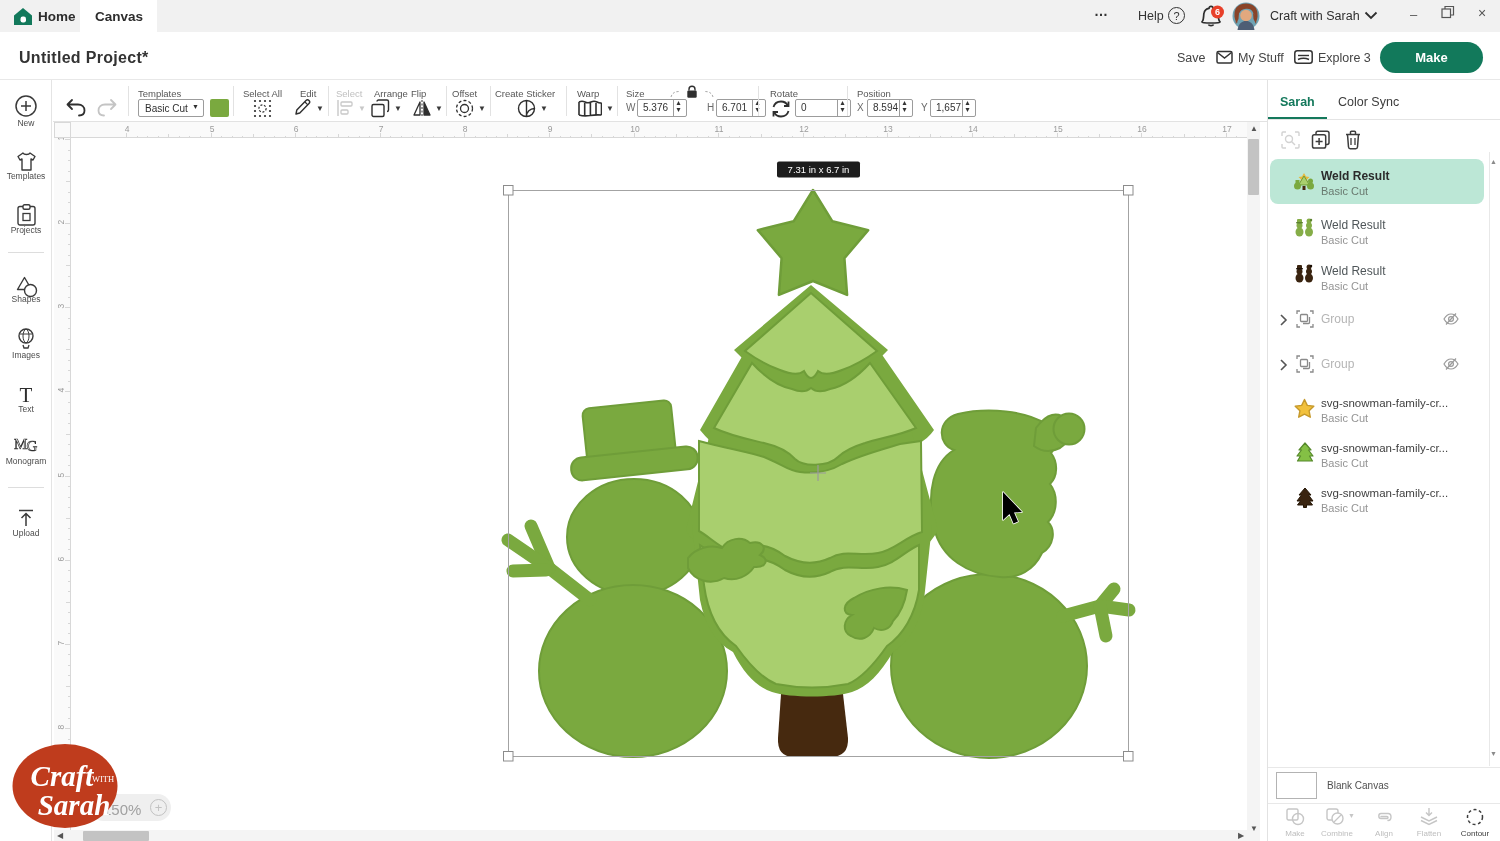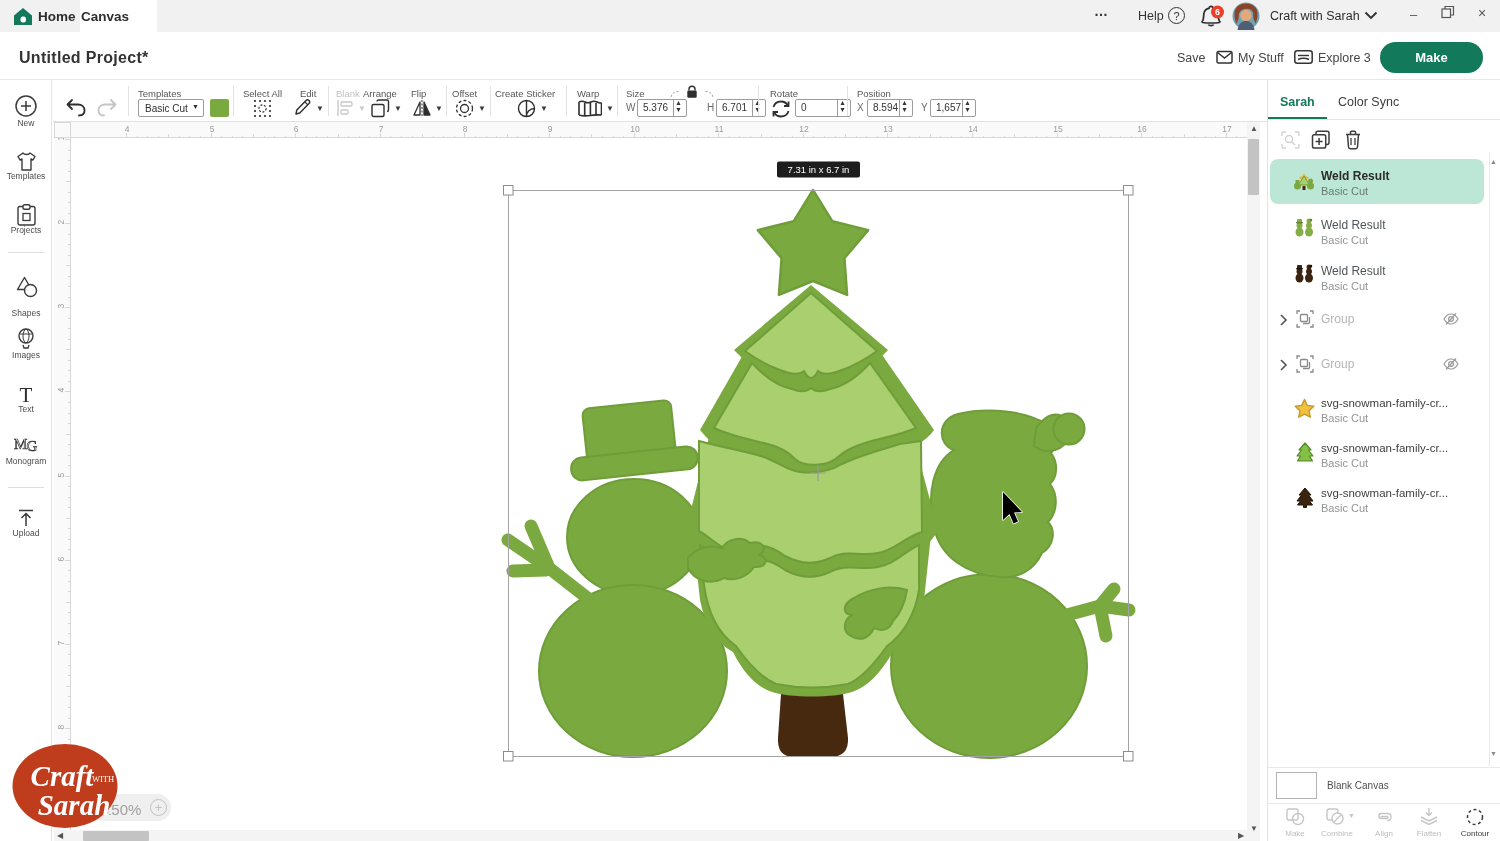--- a/index.html
+++ b/index.html
@@ -55,21 +55,21 @@
 </head>
 <body>
 
 <div id="topbar"></div>
 <div id="cantab"></div>
 <svg class="abs" style="left:14px;top:8px" width="18" height="17" viewBox="0 0 18 17">
   <path d="M9 0 L18 7.5 L18 17 L0 17 L0 7.5 Z" fill="#12795b"></path>
   <rect x="6.5" y="8.5" width="5.5" height="6" rx="2.2" fill="#fff"></rect>
 </svg>
 <div class="abs tabtxt" style="left:38px;top:9px">Home</div>
-<div class="abs tabtxt" style="left:81px;top:9px">Canvas</div>
+<div class="abs tabtxt" style="left:95px;top:9px">Canvas</div>
 <div class="abs" style="left:1094px;top:3px;font-size:14px;color:#333;letter-spacing:1px;font-weight:bold">…</div>
 <div class="abs" style="left:1138px;top:9px;font-size:12.5px;color:#333">Help</div>
 <div class="abs" style="left:1168px;top:7px;width:17px;height:17px;border:1.5px solid #333;border-radius:50%;font-size:11px;color:#333;text-align:center;line-height:17px">?</div>
 
 <svg class="abs" style="left:1197px;top:5px" width="28" height="24" viewBox="0 0 28 24">
   <path d="M10 18 C4.5 18 4.5 17 5.5 16 C6.8 14.6 6.5 10 7 8 C7.6 5.2 9.5 3.6 12 3.3 C12 2 13 1.4 14 1.4 C15 1.4 16 2 16 3.3 C18.5 3.6 20.4 5.2 21 8 C21.5 10 21.2 14.6 22.5 16 C23.5 17 23.5 18 18 18 Z" fill="none" stroke="#2e2e2e" stroke-width="1.7"></path>
   <path d="M11.5 19.5 C12 21 16 21 16.5 19.5" fill="none" stroke="#2e2e2e" stroke-width="1.7"></path>
   <circle cx="20.5" cy="7" r="6.5" fill="#e8402a"></circle>
   <text x="20.5" y="10" font-size="9" fill="#fff" text-anchor="middle" font-weight="bold">6</text>
 </svg>
@@ -126,21 +126,21 @@
     <rect x="6" y="0.8" width="7" height="4.4" rx="1.5" fill="#fff" stroke="#3a3a3a" stroke-width="1.4"></rect>
     <rect x="6" y="9.5" width="7" height="7" fill="none" stroke="#3a3a3a" stroke-width="1.3"></rect>
   </svg>
 <div class="sideitem sidelbl" style="left:0;top:225px">Projects</div>
 <div class="sidesep" style="top:252px"></div>
 
 <svg class="abs" style="left:15px;top:275px" width="24" height="24" viewBox="0 0 24 24">
     <path d="M9.5 2.5 L16.5 14.5 L2.5 14.5 Z" fill="none" stroke="#3a3a3a" stroke-width="1.4" stroke-linejoin="round"></path>
     <circle cx="15.5" cy="15.5" r="6" fill="#fff" stroke="#3a3a3a" stroke-width="1.4"></circle>
   </svg>
-<div class="sideitem sidelbl" style="left:0;top:308px">Shapes</div>
+<div class="sideitem sidelbl" style="left:0;top:294px">Shapes</div>
 
 <svg class="abs" style="left:16px;top:328px" width="20" height="23" viewBox="0 0 20 23">
     <circle cx="10" cy="8" r="7" fill="none" stroke="#3a3a3a" stroke-width="1.4"></circle>
     <path d="M10 1 C6 3 6 13 10 15 M10 1 C14 3 14 13 10 15 M3.5 6 H16.5" fill="none" stroke="#3a3a3a" stroke-width="1"></path>
     <path d="M7 17 L8 20 H12 L13 17" fill="none" stroke="#3a3a3a" stroke-width="1.3"></path>
   </svg>
 <div class="sideitem sidelbl" style="left:0;top:350px">Images</div>
 
 <div class="abs" style="left:0;top:383px;width:52px;text-align:center;font-family:'Liberation Serif',serif;font-size:21px;color:#2e2e2e">T</div>
 <div class="sideitem sidelbl" style="left:0;top:404px">Text</div>
@@ -192,28 +192,28 @@
     </g>
   <circle cx="9.5" cy="9.5" r="3.6" fill="none" stroke="#2f2f2f" stroke-width="1.2" stroke-dasharray="2 1.6"></circle>
 </svg>
 <div class="tlbl" style="left:300px">Edit</div>
 <svg class="abs" style="left:293px;top:98px" width="19" height="19" viewBox="0 0 19 19">
     <path d="M3 16 L3.8 12 L13 2.5 C13.8 1.7 15.2 1.7 16 2.5 C16.8 3.3 16.8 4.7 16 5.5 L6.8 15 L3 16 Z" fill="none" stroke="#2f2f2f" stroke-width="1.4" stroke-linejoin="round"></path>
     <path d="M12 4 L14.8 6.8" stroke="#2f2f2f" stroke-width="1.2"></path>
   </svg>
 <div class="caret" style="left:316px;top:104px">▼</div>
 <div class="tdiv" style="left:328px"></div>
-<div class="tlbl dis" style="left:336px">Blank</div>
+<div class="tlbl dis" style="left:336px">Select</div>
 <svg class="abs" style="left:337px;top:100px" width="17" height="16" viewBox="0 0 17 16">
     <path d="M1 0 V16" stroke="#c8c8c8" stroke-width="1.4"></path>
     <rect x="4" y="2" width="11" height="4" rx="1" fill="none" stroke="#c8c8c8" stroke-width="1.3"></rect>
     <rect x="4" y="10" width="7" height="4" rx="1" fill="none" stroke="#c8c8c8" stroke-width="1.3"></rect>
   </svg>
 <div class="caret" style="left:358px;top:104px;color:#c8c8c8">▼</div>
-<div class="tlbl" style="left:363px">Arrange</div>
+<div class="tlbl" style="left:374px">Arrange</div>
 <svg class="abs" style="left:371px;top:99px" width="19" height="19" viewBox="0 0 19 19">
     <rect x="1" y="5.5" width="12" height="12" rx="1.5" fill="#fff" stroke="#2f2f2f" stroke-width="1.4"></rect>
     <path d="M6 2.5 C6 1.6 6.6 1 7.5 1 H16 C17 1 17.5 1.6 17.5 2.5 V11 C17.5 12 17 12.5 16 12.5" fill="none" stroke="#2f2f2f" stroke-width="1.4"></path>
   </svg>
 <div class="caret" style="left:394px;top:104px">▼</div>
 <div class="tlbl" style="left:411px">Flip</div>
 <svg class="abs" style="left:413px;top:99px" width="18" height="19" viewBox="0 0 18 19">
     <path d="M7 3 L7 16 L1 16 Z" fill="none" stroke="#2f2f2f" stroke-width="1.3" stroke-linejoin="round"></path>
     <path d="M11 3 L11 16 L17 16 Z" fill="#2f2f2f" stroke="#2f2f2f" stroke-width="1.3" stroke-linejoin="round"></path>
     <path d="M9 1 V18" stroke="#2f2f2f" stroke-width="1" stroke-dasharray="2 1.5"></path>

